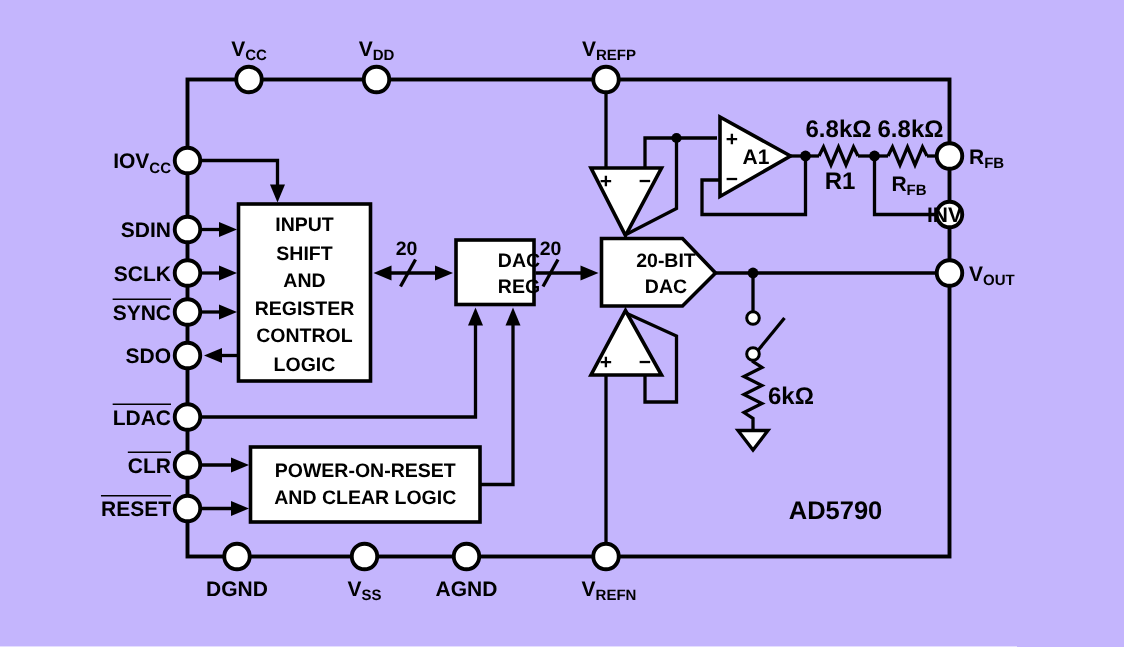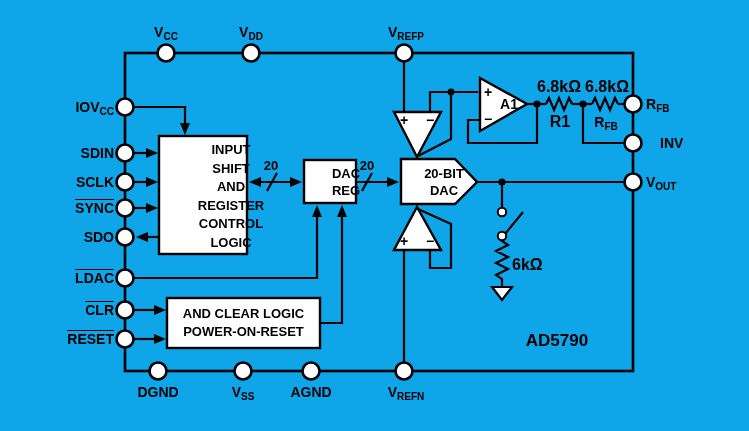--- a/index.html
+++ b/index.html
@@ -1,33 +1,33 @@
 <!DOCTYPE html>
 <html><head>
 <meta charset="utf-8">
 <style>
   html,body{margin:0;padding:0;background:#ffffff;}
   #stage{
-    position:relative;width:749px;height:431px;background:#0ea5e9;overflow:hidden;
+    position:relative;width:749px;height:431px;background:#c4b5fd;overflow:hidden;
     font-family:"Liberation Sans","DejaVu Sans",sans-serif;
     -webkit-font-smoothing:antialiased;
   }
   #wires{position:absolute;left:0;top:0;}
   .lbl{
     position:absolute;font-weight:bold;font-size:14px;line-height:18px;color:#000;
     white-space:nowrap;
   }
   .lbl .sub{font-size:10px;position:relative;top:3px;letter-spacing:0;}
   .ov{text-decoration:overline;}
   .tc{text-align:center;}
   .tr{text-align:right;}
   .blocktext{
     position:absolute;font-weight:bold;color:#000;text-align:center;white-space:nowrap;
   }
-  .isr{font-size:13px;line-height:18.5px;padding-left:28px;}
+  .isr{font-size:13px;line-height:18.5px;}
   .small2{font-size:13px;line-height:17px;padding-left:16px;}
   .por{font-size:13px;line-height:18px;}
   .buslbl{position:absolute;font-weight:bold;font-size:13px;color:#000;text-align:center;width:30px;}
   .sign{position:absolute;font-weight:bold;font-size:14px;line-height:14px;color:#000;width:14px;text-align:center;}
   .ampname{position:absolute;font-weight:bold;font-size:14px;color:#000;text-align:center;}
   .resval{position:absolute;font-weight:bold;font-size:16px;color:#000;text-align:center;}
   .partname{position:absolute;font-weight:bold;font-size:17px;color:#000;text-align:center;}
 </style>
 </head>
 <body>
@@ -158,54 +158,54 @@
   <div class="lbl tr" style="left:20px;top:269px;width:94px;"><span class="ov">LDAC</span></div>
   <div class="lbl tr" style="left:20px;top:301px;width:94px;"><span class="ov">CLR</span></div>
   <div class="lbl tr" style="left:20px;top:330px;width:94px;"><span class="ov">RESET</span></div>
 
   <div class="lbl tc" style="left:130px;top:383px;width:56px;"><span>DGND</span></div>
   <div class="lbl tc" style="left:221px;top:383px;width:44px;"><span>V</span><span class="sub">SS</span></div>
   <div class="lbl tc" style="left:283px;top:383px;width:56px;"><span>AGND</span></div>
   <div class="lbl tc" style="left:374px;top:383px;width:64px;"><span>V</span><span class="sub">REFN</span></div>
 
   <div class="lbl" style="left:646px;top:95px;"><span>R</span><span class="sub">FB</span></div>
-  <div class="lbl" style="left:660px;top:134px;"><span>INV</span></div>
+  <div class="lbl" style="left:618px;top:134px;"><span>INV</span></div>
   <div class="lbl" style="left:646px;top:173px;"><span>V</span><span class="sub">OUT</span></div>
 
   <div class="blocktext isr" style="left:159px;top:141px;width:88px;">
     <div>INPUT</div>
     <div>SHIFT</div>
     <div>AND</div>
     <div>REGISTER</div>
     <div>CONTROL</div>
     <div>LOGIC</div>
   </div>
   <div class="blocktext small2" style="left:304px;top:165px;width:52px;">
     <div>DAC</div>
     <div>REG</div>
   </div>
   <div class="blocktext por" style="left:167px;top:305px;width:153px;">
+    <div>POWER-ON-RESET</div>
     <div>AND CLEAR LOGIC</div>
-    <div>POWER-ON-RESET</div>
   </div>
   <div class="blocktext small2" style="left:399px;top:165px;width:58px;">
     <div>20-BIT</div>
     <div>DAC</div>
   </div>
 
   <div class="buslbl" style="left:256px;top:158px;">20</div>
   <div class="buslbl" style="left:352px;top:158px;">20</div>
 
   <span class="sign" style="left:397px;top:113px;">+</span>
   <span class="sign" style="left:423px;top:113px;">−</span>
   <span class="sign" style="left:397px;top:234px;">+</span>
   <span class="sign" style="left:423px;top:234px;">−</span>
   <span class="sign" style="left:481px;top:85px;">+</span>
   <span class="sign" style="left:481px;top:112px;">−</span>
-  <div class="ampname" style="left:490px;top:96px;width:28px;text-align:right;">A1</div>
+  <div class="ampname" style="left:490px;top:96px;width:28px;">A1</div>
 
   <div class="resval" style="left:529px;top:78px;width:60px;">6.8kΩ</div>
   <div class="resval" style="left:577px;top:78px;width:60px;">6.8kΩ</div>
   <div class="resval" style="left:540px;top:113px;width:40px;">R1</div>
   <div class="lbl tc" style="left:580px;top:113px;width:52px;"><span>R</span><span class="sub">FB</span></div>
   <div class="resval" style="left:512px;top:256px;width:40px;text-align:left;">6kΩ</div>
 
   <div class="partname" style="left:505px;top:331px;width:104px;">AD5790</div>
 
 </div>

